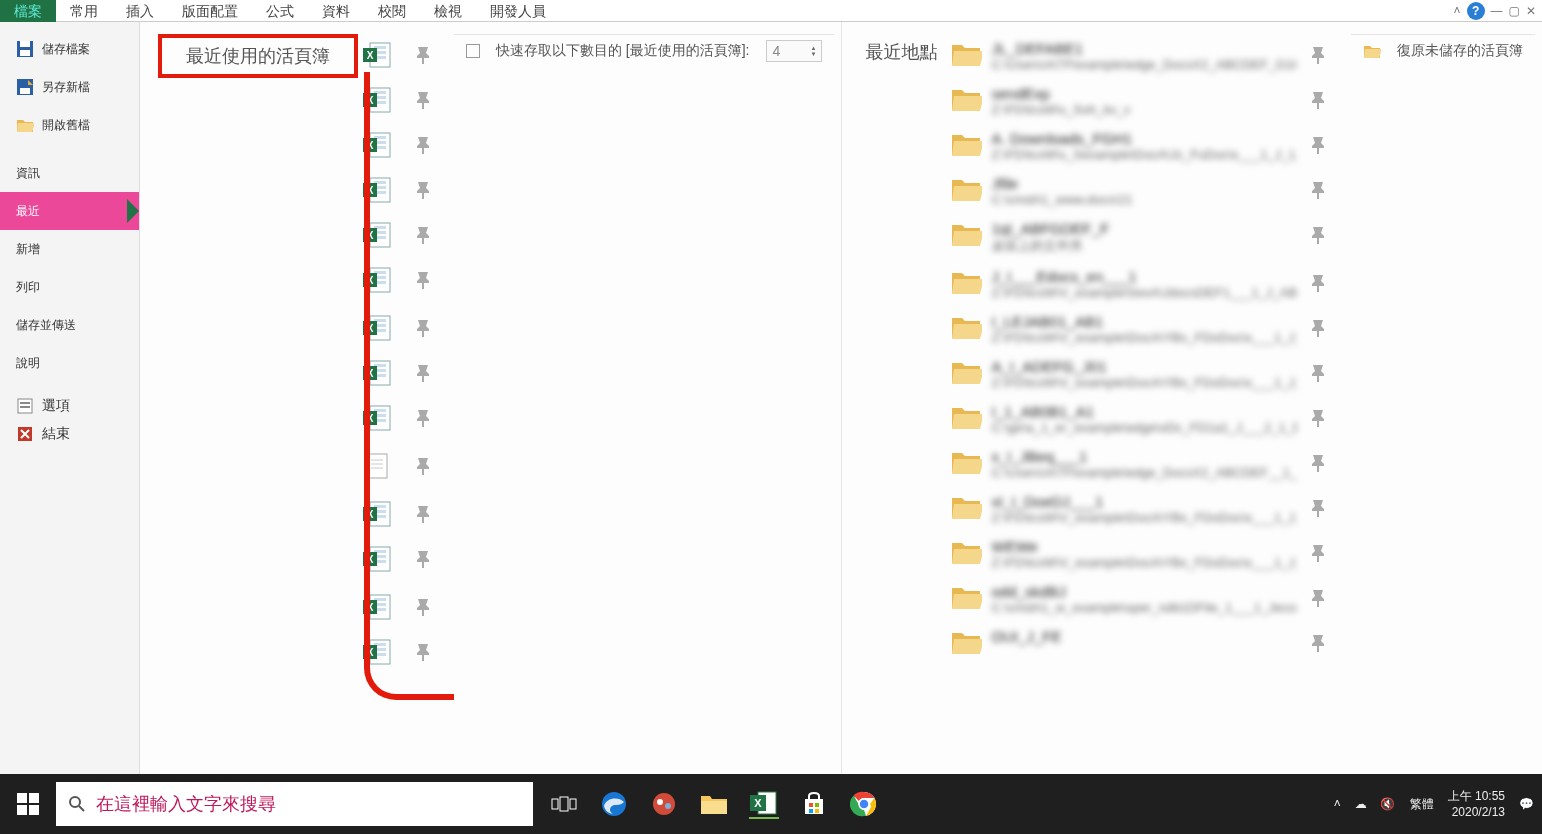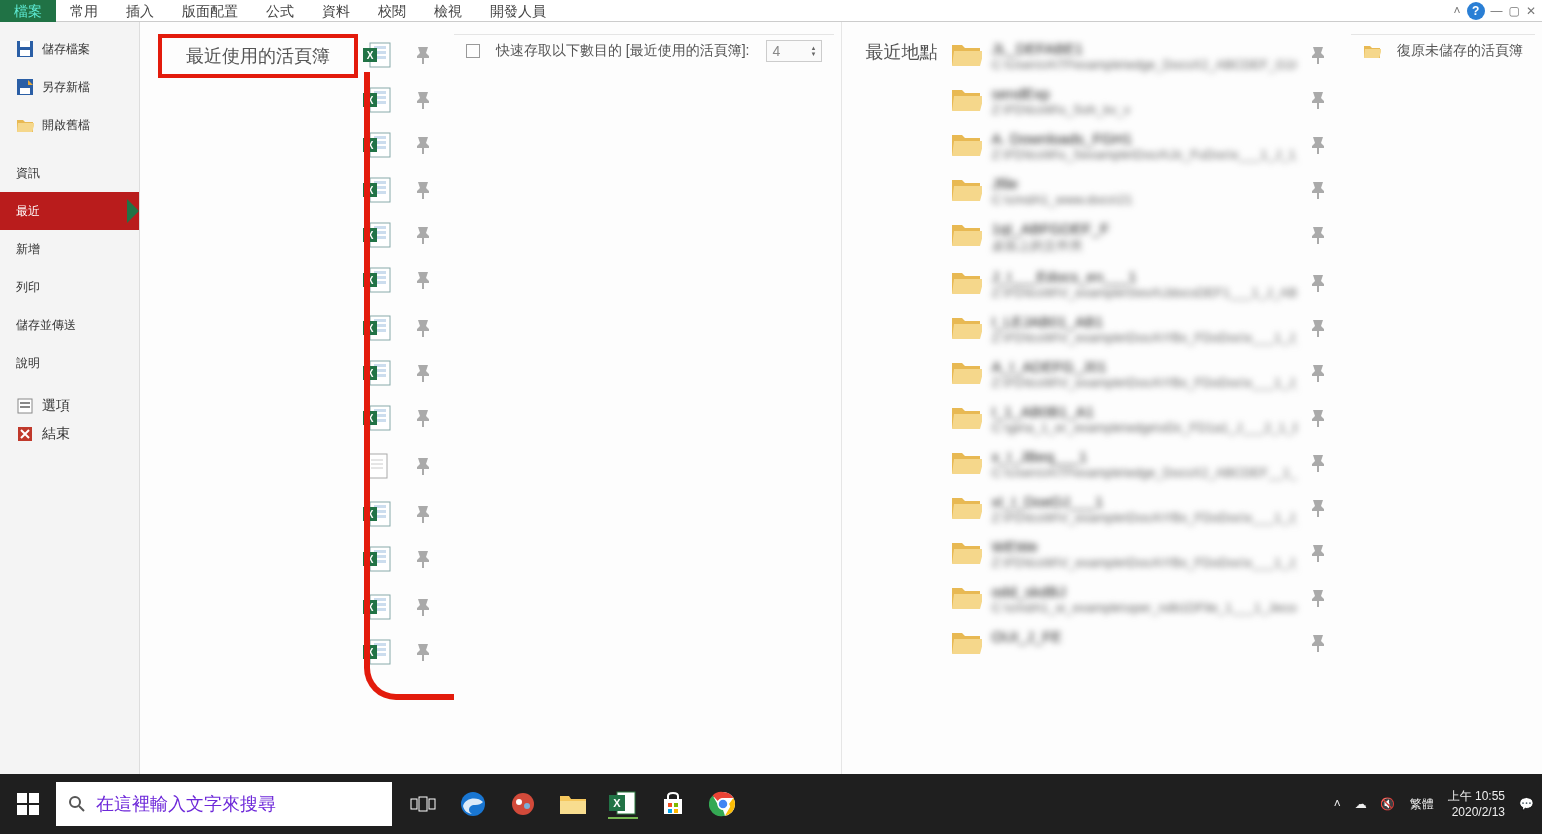--- a/index.html
+++ b/index.html
@@ -10,21 +10,21 @@
 .ribbon-tab { padding: 0 14px; height: 22px; line-height: 22px; color: #444; cursor: pointer; font-size: 14px; }
 .ribbon-tab.active { background: #207245; color: #5eead4; text-align: right; }
 .ribbon-right { margin-left: auto; display: flex; align-items: center; padding-right: 6px; gap: 6px; }
 .ribbon-right .win-btn { color: #777; font-size: 12px; cursor: pointer; }
 .help-circle { width: 18px; height: 18px; border-radius: 50%; background: #2a7fd5; color: #fff; display: inline-flex; align-items: center; justify-content: center; font-size: 12px; font-weight: bold; }
 
 
 .backstage { display: flex; height: 752px; background: linear-gradient(to bottom, #f8f8f8, #f4f4f4); }
 .sidebar { width: 140px; background: #f4f4f4; border-right: 1px solid #ddd; padding-top: 8px; }
 .side-item { height: 38px; display: flex; align-items: center; padding: 0 16px; color: #333; cursor: pointer; font-size: 12px; gap: 8px; }
-.side-item.selected { background: #b91c1c; color: #fff; position: relative; font-family: Liberation Serif, serif; }
+.side-item.selected { background: #ec4899; color: #fff; position: relative; font-family: Liberation Serif, serif; }
 .side-item.selected::after { content: ""; position: absolute; right: -12px; top: 50%; transform: translateY(-50%); border: 12px solid transparent; border-left-color: #217346; }
 .side-divider { height: 10px; }
 .icon-small { width: 18px; height: 18px; display: inline-block; }
 
 
 .content { flex: 1; display: flex; background: #fdfdfd; }
 .col { flex: 1; display: flex; flex-direction: row; padding: 12px 7px 0 18px; }
 .col + .col { border-left: 1px solid #e6e6e6; }
 .col-header { font-size: 18px; color: #555; padding: 6px 8px 10px 6px; }
 .header-highlight { border: 4px solid #e31b0c; display: inline-block; padding: 6px 24px; }
@@ -41,21 +41,21 @@
 
 
 .footer-row { height: 32px; border-top: 1px solid #e5e5e5; display: flex; align-items: center; padding: 0 12px; font-size: 14px; color: #555; gap: 16px; }
 .checkbox { width: 14px; height: 14px; border: 1px solid #999; display: inline-block; }
 .spinner { width: 56px; height: 22px; border: 1px solid #ccc; background: #fafafa; display: inline-flex; align-items: center; justify-content: space-between; padding: 0 4px 0 6px; color: #888; }
 .spinner-arrows { display: flex; flex-direction: column; font-size: 6px; line-height: 6px; color: #666; }
 
 
 .taskbar { position: absolute; left: 0; right: 0; bottom: 0; height: 60px; background: #1f1f1f; display: flex; align-items: center; color: #fff; }
 .start-btn { width: 56px; height: 60px; display: flex; align-items: center; justify-content: center; }
-.search-box { margin-left: 0; width: 336px; height: 44px; background: #fff; display: flex; align-items: center; padding: 0 12px; gap: 10px; color: #6d28d9; }
+.search-box { margin-left: 0; width: 477px; height: 44px; background: #fff; display: flex; align-items: center; padding: 0 12px; gap: 10px; color: #be185d; }
 .task-icons { display: flex; align-items: center; gap: 20px; padding-left: 16px; }
 .t-icon { width: 30px; height: 30px; display: flex; align-items: center; justify-content: center; }
 .tray { margin-left: auto; display: flex; align-items: center; gap: 14px; padding-right: 8px; font-size: 12px; color: #eee; }
 .clock { text-align: right; line-height: 16px; }
 
 
 svg { display: block; }
 
 
 ::-webkit-scrollbar { width: 16px; }

